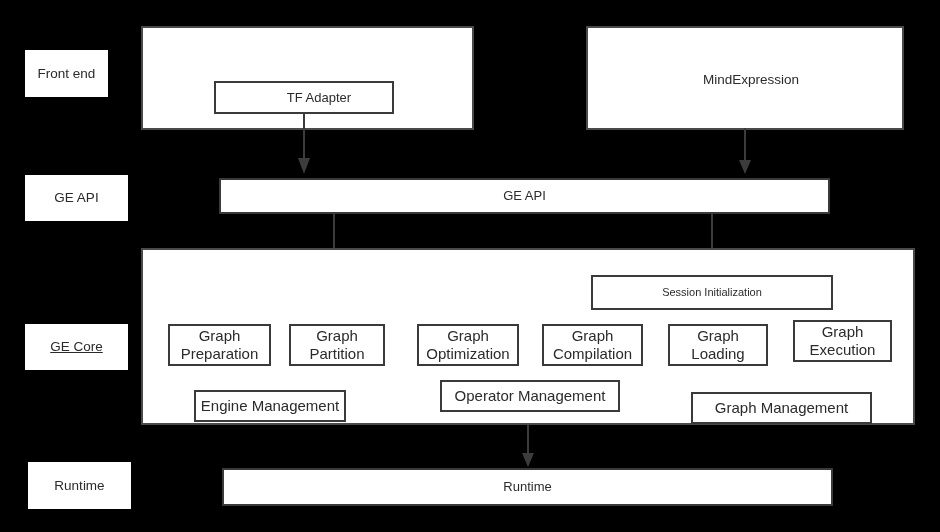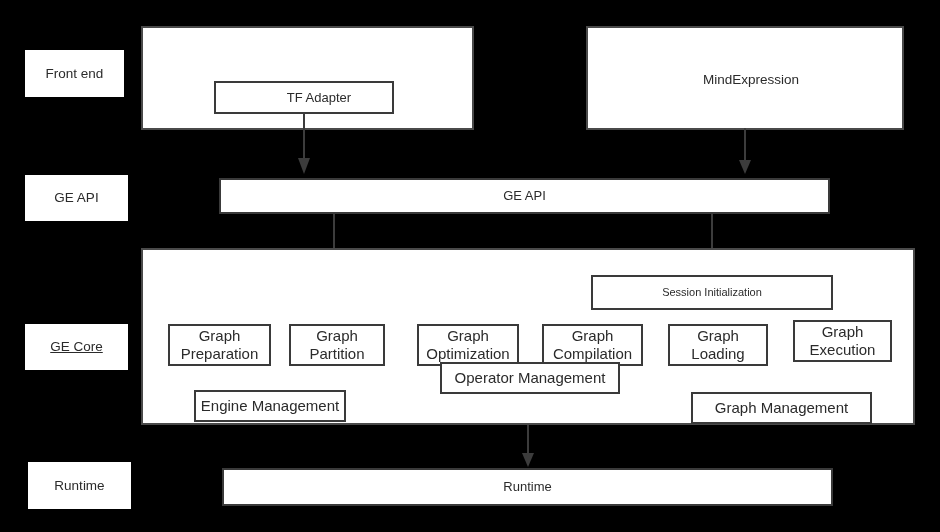--- a/index.html
+++ b/index.html
@@ -53,21 +53,21 @@
   .arrow {
     position: absolute;
   }
   .arrow svg { display: block; }
 </style>
 </head>
 <body>
 
 <div id="canvas">
 
-  <div class="box layer-label" style="left:25px; top:50px; width:99px; height:47px;text-align:right;">
+  <div class="box layer-label" style="left:25px; top:50px; width:83px; height:47px;text-align:right;">
     <span>Front end</span>
   </div>
 
   <div class="box layer-label" style="left:25px; top:175px; width:103px; height:46px;">
     <span>GE API</span>
   </div>
 
   <div class="box layer-label" style="left:25px; top:324px; width:103px; height:46px;text-decoration:underline;">
     <span>GE Core</span>
   </div>
@@ -146,21 +146,21 @@
 Loading</span>
     </div>
     <div class="box inner" style="left:650px; top:70px; width:99px; height:42px; white-space:pre-line;">
       <span>Graph
 Execution</span>
     </div>
 
     <div class="box inner" style="left:51px; top:140px; width:152px; height:32px;">
       <span>Engine Management</span>
     </div>
-    <div class="box inner" style="left:297px; top:112px; width:180px; height:32px;">
+    <div class="box inner" style="left:297px; top:130px; width:180px; height:32px;">
       <span>Operator Management</span>
     </div>
     <div class="box inner" style="left:548px; top:126px; width:181px; height:32px;margin-top:16px;">
       <span>Graph Management</span>
     </div>
   </div>
 
   <div class="arrow" style="left:520px; top:425px;">
     <svg width="16" height="44" viewBox="0 0 16 44">
       <line x1="8" y1="0" x2="8" y2="31" stroke="#3c3c3c" stroke-width="2"></line>

